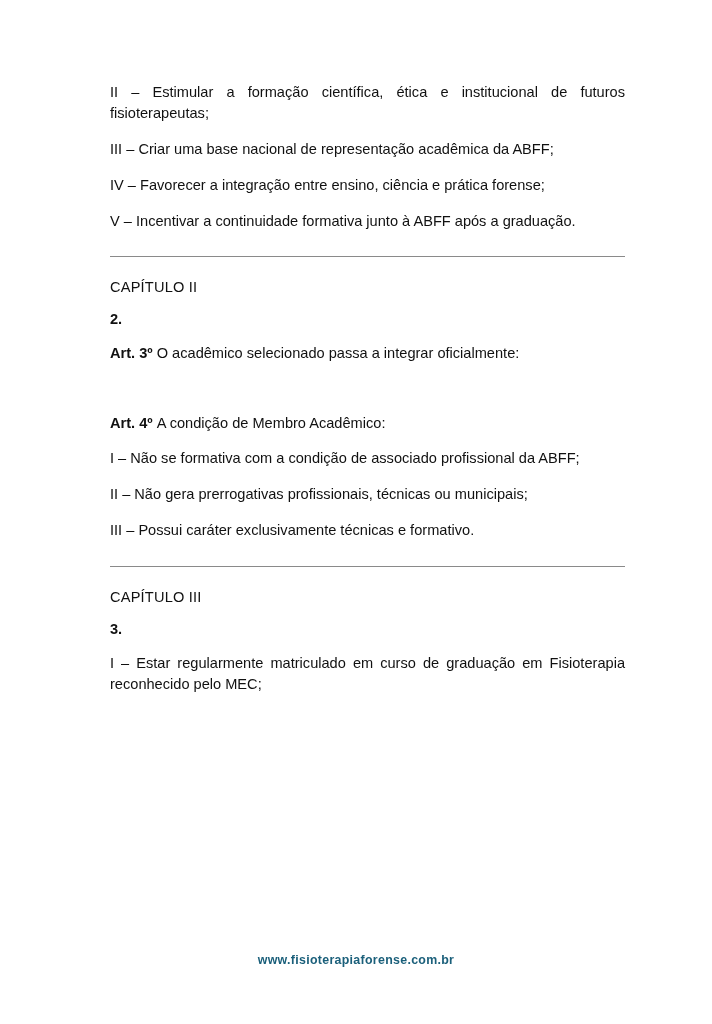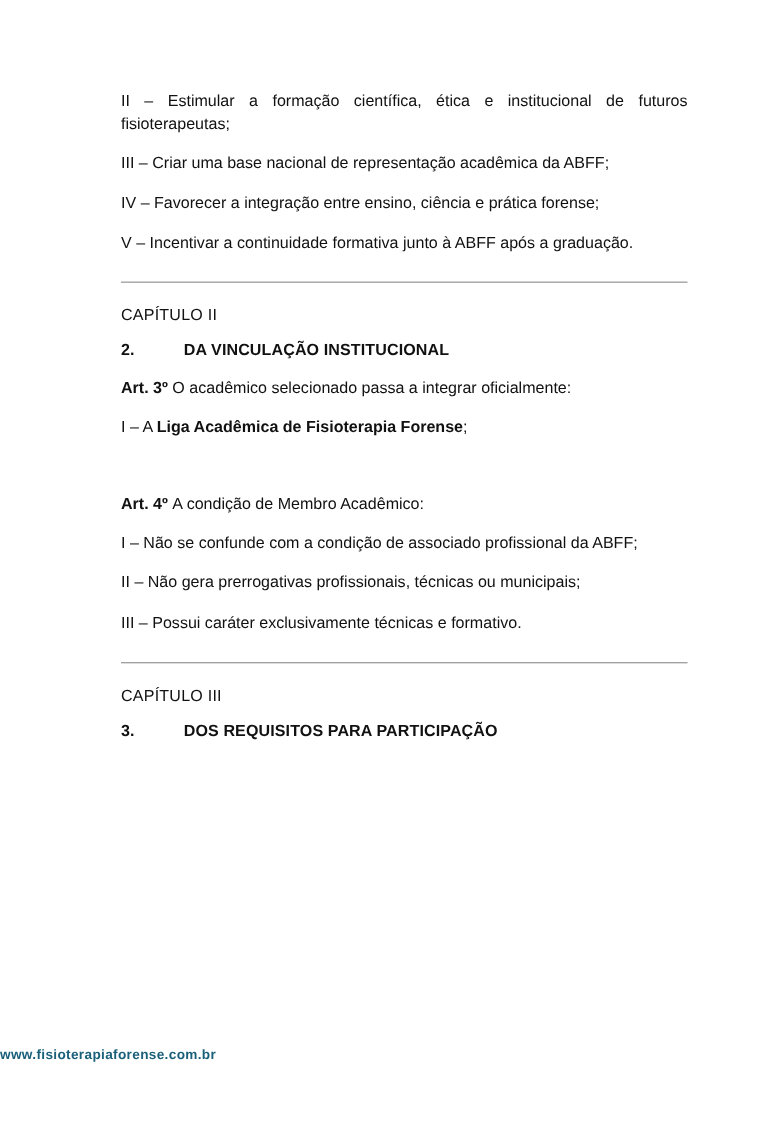--- a/index.html
+++ b/index.html
@@ -72,20 +72,21 @@
     letter-spacing: 0.1px;
   }
   .spacer {
     height: 20px;
   }
   .footer {
     position: absolute;
     left: 0;
     top: 950px;
     width: 712px;
+    text-align: center;
   }
   .footer a {
     font-size: 12.4px;
     font-weight: bold;
     color: #1a5f7a;
     text-decoration: none;
     letter-spacing: 0.3px;
   }
 </style>
 </head>
@@ -98,41 +99,39 @@
     <p class="para last-line-natural"><span>III – Criar uma base nacional de representação acadêmica da ABFF;</span></p>
     <p class="para last-line-natural"><span>IV – Favorecer a integração entre ensino, ciência e prática forense;</span></p>
     <p class="para"><span>V – Incentivar a continuidade formativa junto à ABFF após a graduação.</span></p>
 
     <hr class="divider">
 
     <div class="chapter-heading">CAPÍTULO II</div>
 
     <div class="section-row">
       <span class="section-num">2.</span>
-      <span class="section-title">DA VINCULAÇÃO INSTITUCIONAL</span>
     </div>
 
     <p class="para last-line-natural"><span class="bold">Art. 3º </span><span>O acadêmico selecionado passa a integrar oficialmente:</span></p>
-    <p class="para last-line-natural"><span>I – A </span><span class="bold">Liga Acadêmica de Fisioterapia Forense</span><span>;</span></p>
 
     <div class="spacer"></div>
 
     <p class="para last-line-natural"><span class="bold">Art. 4º </span><span>A condição de Membro Acadêmico:</span></p>
-    <p class="para"><span>I – Não se confunde com a condição de associado profissional da ABFF;</span></p>
+    <p class="para"><span>I – Não se formativa com a condição de associado profissional da ABFF;</span></p>
     <p class="para last-line-natural"><span>II – Não gera prerrogativas profissionais, técnicas ou municipais;</span></p>
     <p class="para last-line-natural"><span>III – Possui caráter exclusivamente técnicas e formativo.</span></p>
 
     <hr class="divider">
 
     <div class="chapter-heading">CAPÍTULO III</div>
 
     <div class="section-row">
       <span class="section-num">3.</span>
-      <span class="section-title">DOS REQUISITOS PARA PARTICIPAÇÃO</span>
     </div>
 
+    <p class="para"><span>I – Estar regularmente matriculado em curso de graduação em Fisioterapia reconhecido pelo MEC;</span></p>
 
   </div>
 
   <div class="footer">
     <a href="#" style="color: rgb(26, 95, 122);">www.fisioterapiaforense.com.br</a>
   </div>
 </div>
 
 </body></html>

